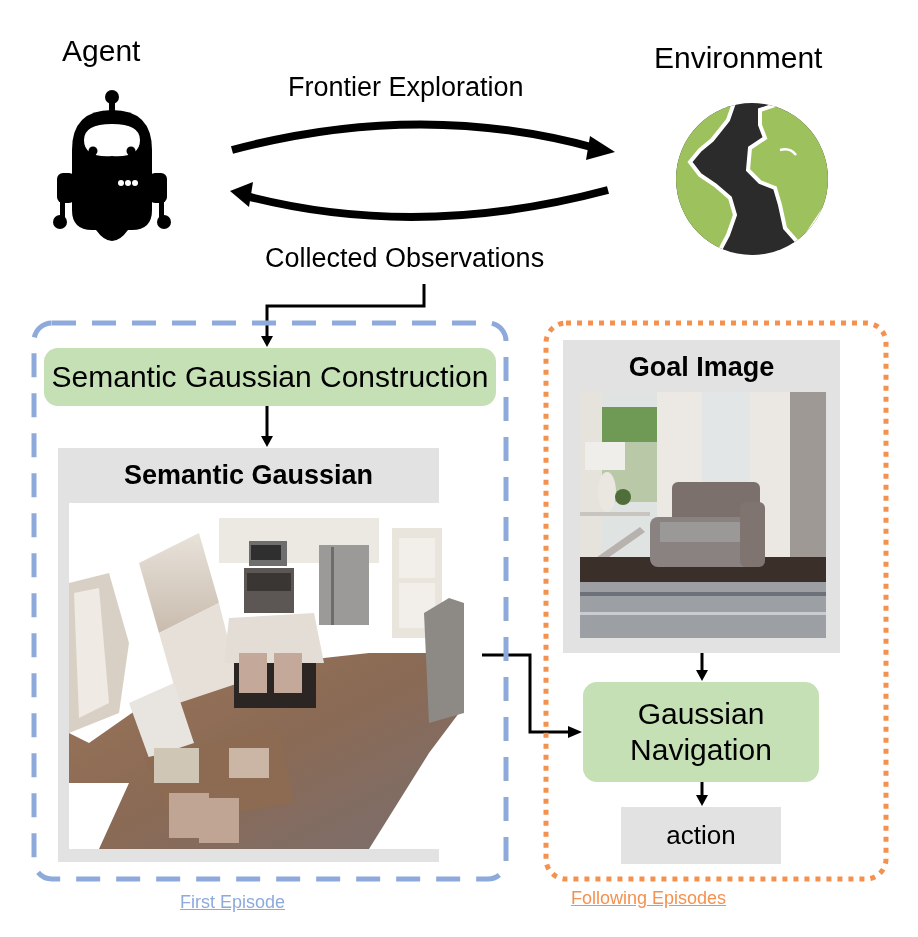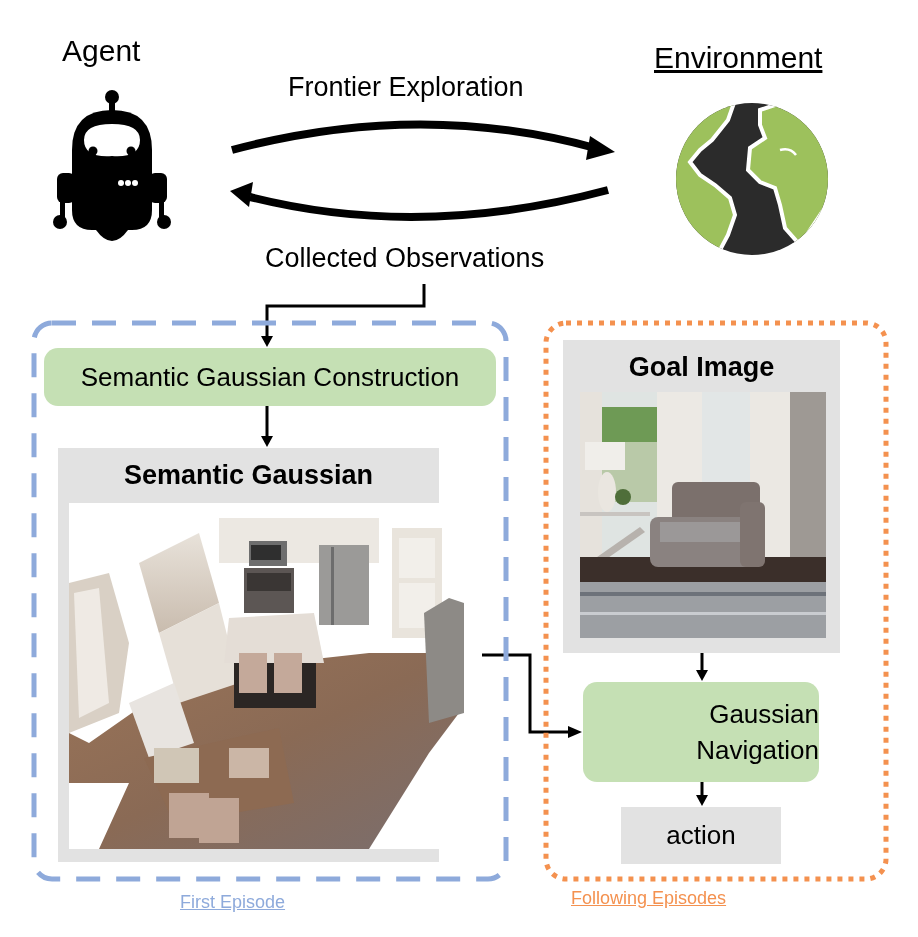--- a/index.html
+++ b/index.html
@@ -3,31 +3,31 @@
 <meta charset="utf-8">
 <style>
   html, body { margin: 0; padding: 0; background: #ffffff; }
   body { width: 918px; height: 937px; position: relative; overflow: hidden;
          font-family: "Liberation Sans", sans-serif; color: #000; }
   .label { position: absolute; white-space: nowrap; text-align: center; }
   .top-title { font-size: 30px; }
   .arrow-label { font-size: 27px; }
   .green-box { position: absolute; background: #c5e0b4; border-radius: 14px;
                display: flex; align-items: center; justify-content: center;
-               text-align: center; font-size: 26px; line-height: 36px; }
+               text-align: center; font-size: 30px; line-height: 36px; }
   .gray-panel { position: absolute; background: #e2e2e2; }
   .panel-title { position: absolute; left: 0; right: 0; text-align: center; font-size: 27px; font-weight: bold; }
   .caption { position: absolute; font-size: 18px; white-space: nowrap; text-decoration: underline; }
   svg { position: absolute; left: 0; top: 0; }
 </style>
 </head>
 <body>
 
 <div class="label top-title" style="left:62px; top:34px;">Agent</div>
-<div class="label top-title" style="left:654px; top:41px;text-decoration:underline;">Environment</div>
+<div class="label top-title" style="left:654px; top:41px;">Environment</div>
 <div class="label arrow-label" style="left:288px; top:72px;">Frontier Exploration</div>
 <div class="label arrow-label" style="left:265px; top:243px;">Collected Observations</div>
 
 <svg width="918" height="937" style="pointer-events:none;">
   <g fill="#000">
     <circle cx="112" cy="97" r="7"></circle>
     <rect x="109" y="97" width="6" height="14"></rect>
     <path d="M72 150 Q72 110 112 110 Q152 110 152 150 L152 210 Q152 230 132 230 L92 230 Q72 230 72 210 Z"></path>
     <rect x="57" y="173" width="18" height="30" rx="6"></rect>
     <rect x="149" y="173" width="18" height="30" rx="6"></rect>
@@ -178,21 +178,21 @@
       <rect x="0" y="220" width="246" height="3" fill="#c9ccd0"></rect>
 
       <rect x="92" y="90" width="88" height="45" rx="6" fill="#7b706c"></rect>
       <rect x="70" y="125" width="110" height="50" rx="8" fill="#8a8280"></rect>
       <rect x="80" y="130" width="80" height="20" fill="#9b9898"></rect>
       <rect x="160" y="110" width="25" height="65" rx="6" fill="#7f7470"></rect>
     </svg>
   </div>
 </div>
 
-<div class="green-box" style="left:583px; top:682px; width:236px; height:100px; flex-direction:column;align-items:flex-end;">
+<div class="green-box" style="left:583px; top:682px; width:236px; height:100px; flex-direction:column;">
   <span>Gaussian</span>
   <span>Navigation</span>
 </div>
 
 <div class="gray-panel" style="left:621px; top:807px; width:160px; height:57px; display:flex; align-items:center; justify-content:center; font-size:26px;">
   <span>action</span>
 </div>
 
 <div class="caption" style="left:180px; top:892px; color:#8eaadb;">First Episode</div>
 <div class="caption" style="left:571px; top:888px; color:#f4914f;">Following Episodes</div>

